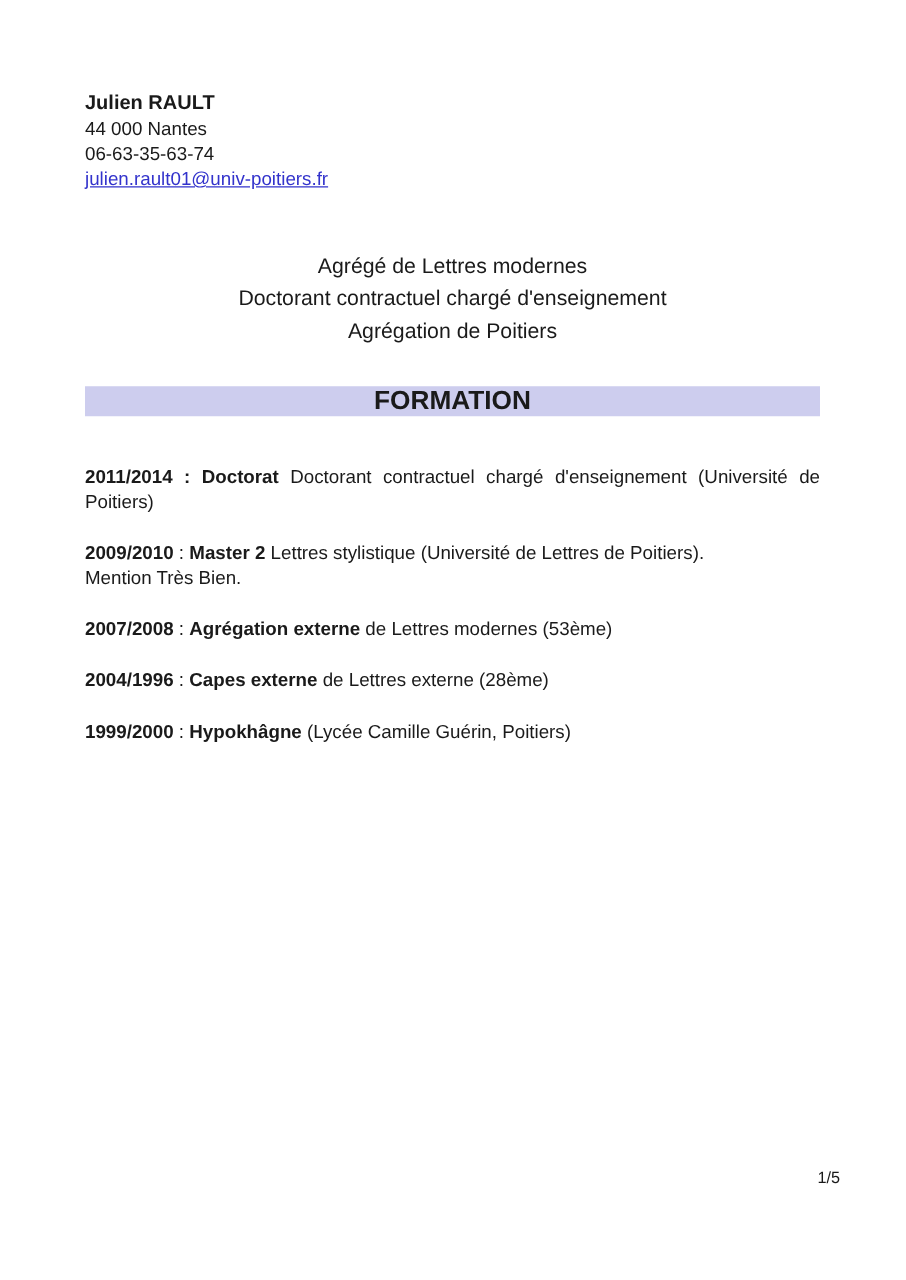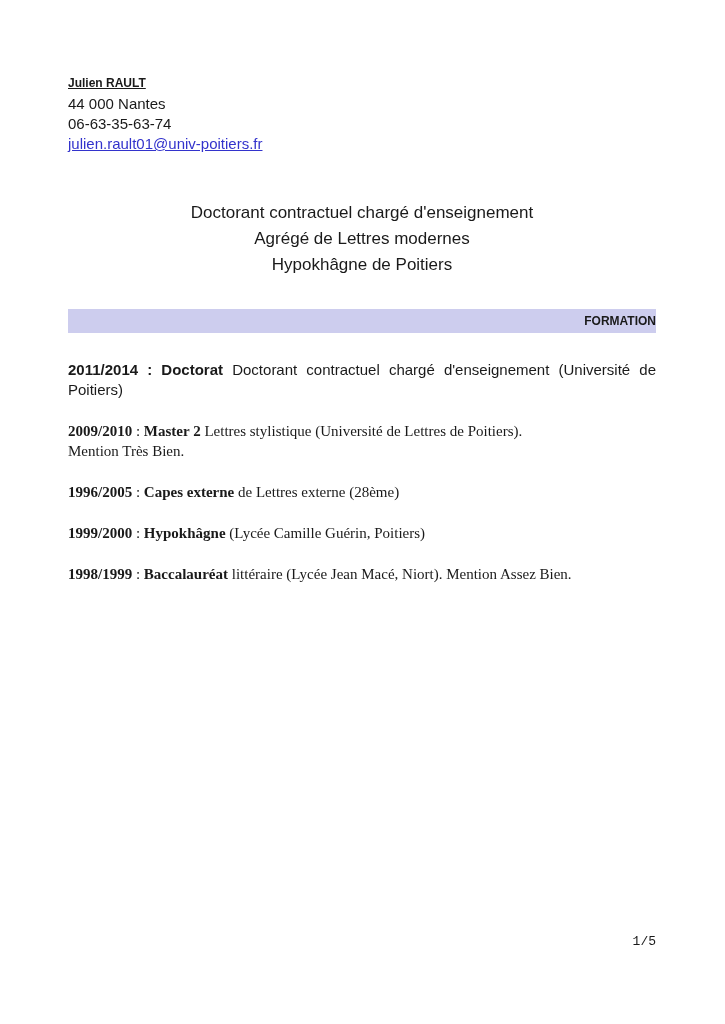--- a/index.html
+++ b/index.html
@@ -15,85 +15,85 @@
     color: var(--text, #1a1a1a);
     padding: 72px 69px 0 68px;
     font-size: 15px;
     line-height: 20px;
     overflow: hidden;
   }
 
   .b { font-weight: bold; }
 
   .contact p { line-height: 20px; }
-  .contact .name { font-weight: bold; font-size: 12px; line-height: 22px; text-decoration: underline; }
+  .contact .name { font-weight: bold; font-size: 16px; line-height: 22px; }
   a.email {
     color: var(--link-color, #3333cc);
     text-decoration: underline;
     cursor: pointer;
   }
 
   .titles {
     margin-top: 46px;
     text-align: center;
     font-size: 17px;
     line-height: 26px;
   }
 
   .section-heading {
     margin-top: 31px;
     background: var(--heading-bg, #cdcdee);
-    text-align: right;
+    text-align: center;
     font-weight: bold;
-    font-size: 12px;
+    font-size: 21px;
     line-height: 20px;
     padding: 2px 0;
   }
 
-  .entries { margin-top: 27px; }
+  .entries { margin-top: 39px; }
   .entry { margin: 0 0 21px 0; }
   .entry.justify { text-align: justify; }
-  .entry.nowrap { white-space: nowrap; font-family: Liberation Serif, serif; }
+  .entry.nowrap { white-space: nowrap; }
 
   .page-footer {
     position: absolute;
-    right: 69px;
+    right: 53px;
     bottom: 72px;
-    font-family: Liberation Mono, monospace;
+    font-family: Liberation Sans, sans-serif;
     font-size: 13px;
     color: #1a1a1a;
   }
 </style>
 </head>
 <body>
 
 <div class="page">
 
   <header class="contact">
     <p class="name">Julien RAULT</p>
     <p>44 000 Nantes</p>
     <p>06-63-35-63-74</p>
     <p><a href="#" class="email">julien.rault01@univ-poitiers.fr</a></p>
   </header>
 
   <section class="titles">
+    <p>Agrégé de Lettres modernes</p>
     <p>Doctorant contractuel chargé d'enseignement</p>
-    <p>Agrégé de Lettres modernes</p>
-    <p>Hypokhâgne de Poitiers</p>
+    <p>Agrégation de Poitiers</p>
   </section>
 
   <div class="section-heading">
     <span>FORMATION</span>
   </div>
 
   <section class="entries">
       <p class="entry justify"><span class="b">2011/2014 : Doctorat</span><span> Doctorant contractuel chargé d'enseignement (Université de Poitiers)</span></p>
       <p class="entry nowrap"><span class="b">2009/2010</span><span> : </span><span class="b">Master 2</span><span> Lettres stylistique (Université de Lettres de Poitiers).</span><br><span>Mention Très Bien.</span></p>
-      <p class="entry nowrap"><span class="b">1996/2005</span><span> : </span><span class="b">Capes externe</span><span> de Lettres externe (28ème)</span></p>
+      <p class="entry nowrap"><span class="b">2007/2008</span><span> :  </span><span class="b">Agrégation externe</span><span> de Lettres modernes (53ème)</span></p>
+      <p class="entry nowrap"><span class="b">2004/1996</span><span> : </span><span class="b">Capes externe</span><span> de Lettres externe (28ème)</span></p>
       <p class="entry nowrap"><span class="b">1999/2000</span><span> : </span><span class="b">Hypokhâgne</span><span> (Lycée Camille Guérin, Poitiers)</span></p>
-      <p class="entry nowrap"><span class="b">1998/1999</span><span> : </span><span class="b">Baccalauréat</span><span> littéraire (Lycée Jean Macé, Niort). Mention Assez Bien.</span></p>
     </section>
 
   <div class="page-footer">
     <span>1/5</span>
   </div>
 
 </div>
 
 </body></html>

